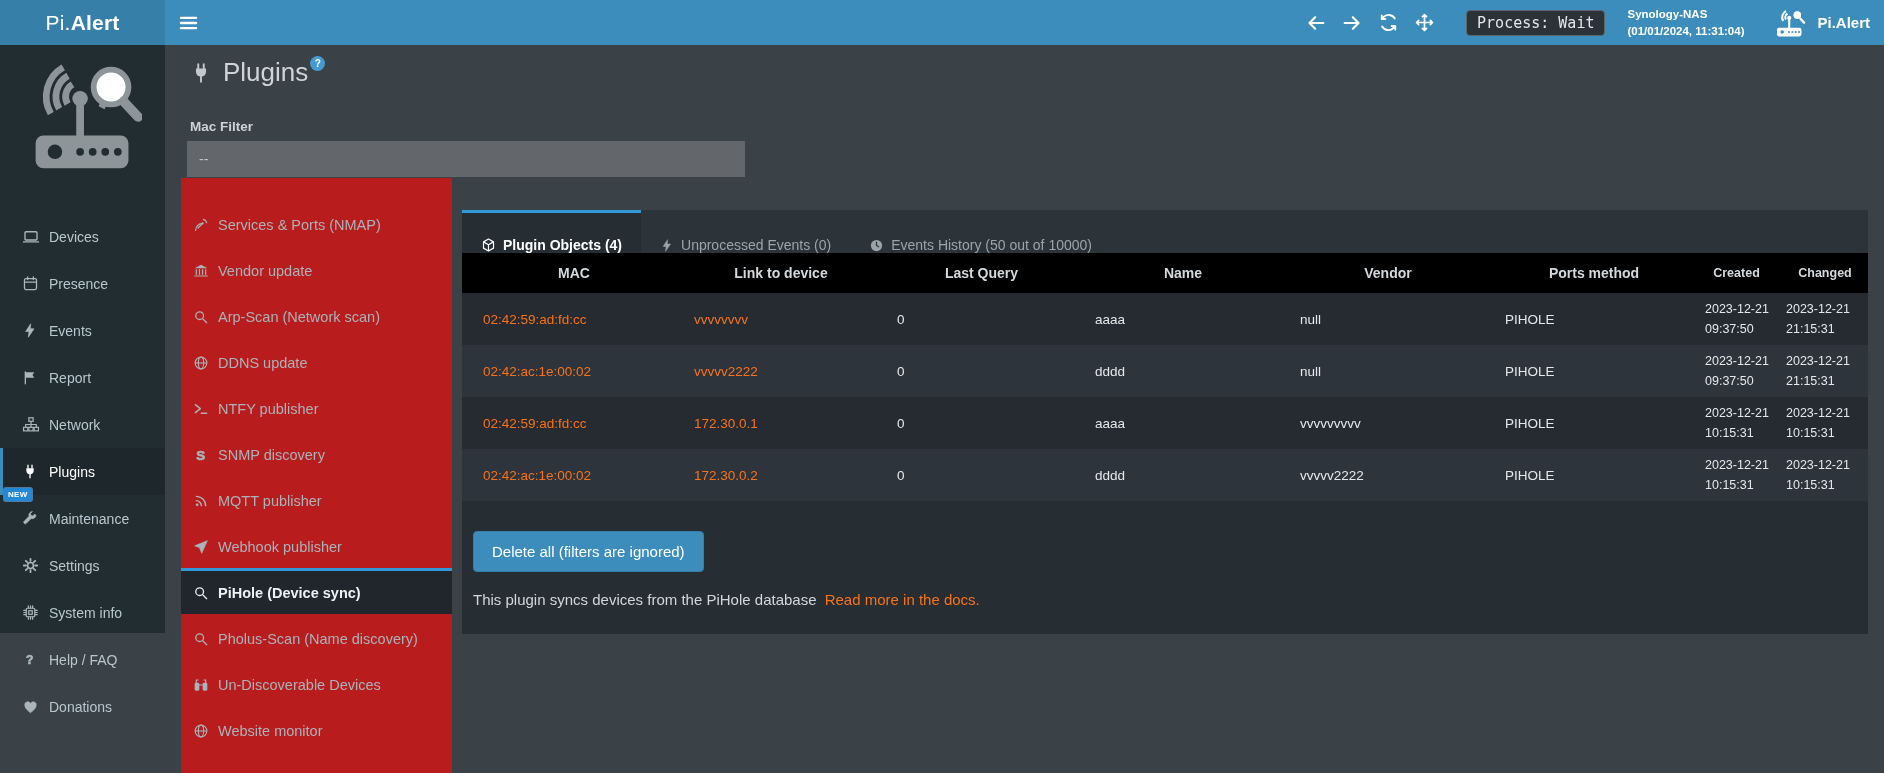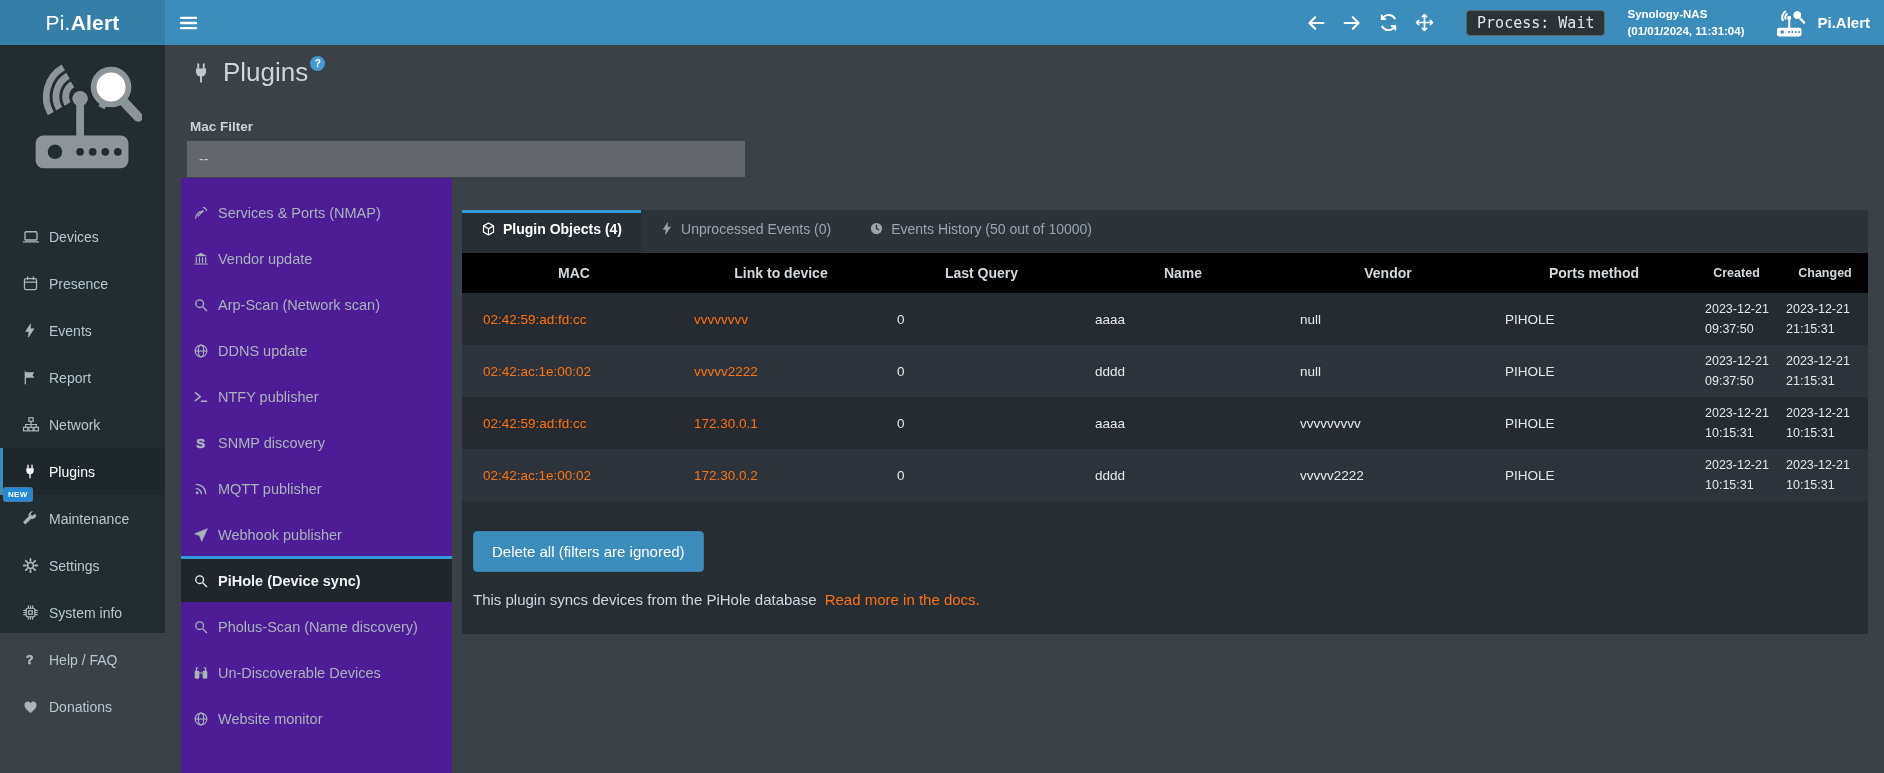--- a/index.html
+++ b/index.html
@@ -34,32 +34,32 @@
   
   .main { position:absolute; left:165px; top:45px; width:1719px; height:728px; }
   .page-head { position:absolute; left:25px; top:10px; display:flex; align-items:flex-start; }
   .page-title { font-size:26px; font-weight:400; color:#ced4d9; margin-left:11px; line-height:34px; }
   .help-badge { width:15px; height:15px; border-radius:50%; background:#459ad1; color:#fff; font-size:10px; font-weight:700; display:flex; align-items:center; justify-content:center; margin-left:2px; margin-top:1px; cursor:pointer; }
   .filter-label { position:absolute; left:25px; top:74px; font-size:13.5px; font-weight:700; color:#ccd2d7; }
   .filter-input { position:absolute; left:22px; top:96px; width:558px; height:36px; background:#63676c; border:none; border-radius:0; color:#e6e8ea; font-size:14px; padding:0 12px; font-family:"Liberation Sans", sans-serif; }
   .filter-input::placeholder { color:#c2c6c9; }
 
   
-  .plugin-col { position:absolute; left:16px; top:133px; width:271px; height:595px; background:#4c1d95; padding-top:10px; }
+  .plugin-col { position:absolute; left:16px; top:133px; width:271px; height:595px; background:#b91c1c; padding-top:22px; }
   .pl-item { height:46px; display:flex; align-items:center; padding-left:12px; color:#a9b3ba; font-size:14.5px; cursor:pointer; border-top:3px solid transparent; }
   .pl-item .ic { width:25px; display:flex; align-items:center; }
   .pl-item.active { background:#20262b; color:#eef1f3; border-top-color:#3298d8; font-weight:600; }
   .pl-item.active .ic svg { stroke:#eef1f3; }
   .pl-item .ic svg { stroke:#a9b3ba; }
   .pl-item .ic .fillic { fill:#a9b3ba; }
 
   
   .panel { position:absolute; left:297px; top:165px; width:1406px; background:#262d33; padding-bottom:26px; }
   .tabs { height:43px; background:#2c343a; display:flex; align-items:stretch; }
-  .tab { display:flex; align-items:flex-start; padding:8px 19px; font-size:14px; color:#9aa4ab; cursor:pointer; border-top:3px solid transparent; white-space:nowrap; }
+  .tab { display:flex; align-items:flex-end; padding:0 19px; font-size:14px; color:#9aa4ab; cursor:pointer; border-top:3px solid transparent; white-space:nowrap; }
   .tab .ic { margin-right:7px; display:flex; align-items:center; }
   .tab .ic svg { stroke:#9aa4ab; }
   .tab.active { background:#262d33; color:#ffffff; border-top-color:#3298d8; font-weight:700; }
   .tab.active .ic svg { stroke:#ffffff; }
 
   table.objects { width:100%; border-collapse:collapse; table-layout:fixed; }
   table.objects th { text-align:center; font-size:14px; font-weight:700; color:#d3d8dc; background:#000000; height:40px; padding:0 8px 0 21px; white-space:nowrap; }
   table.objects td { font-size:13.5px; color:#e4e8ea; height:52px; padding:0 8px 0 21px; vertical-align:middle; white-space:nowrap; overflow:hidden; }
   table.objects th.dt, table.objects td.dt { padding-left:14px; padding-right:4px; font-size:12.5px; }
   table.objects tr.odd td { background:#252b31; }

